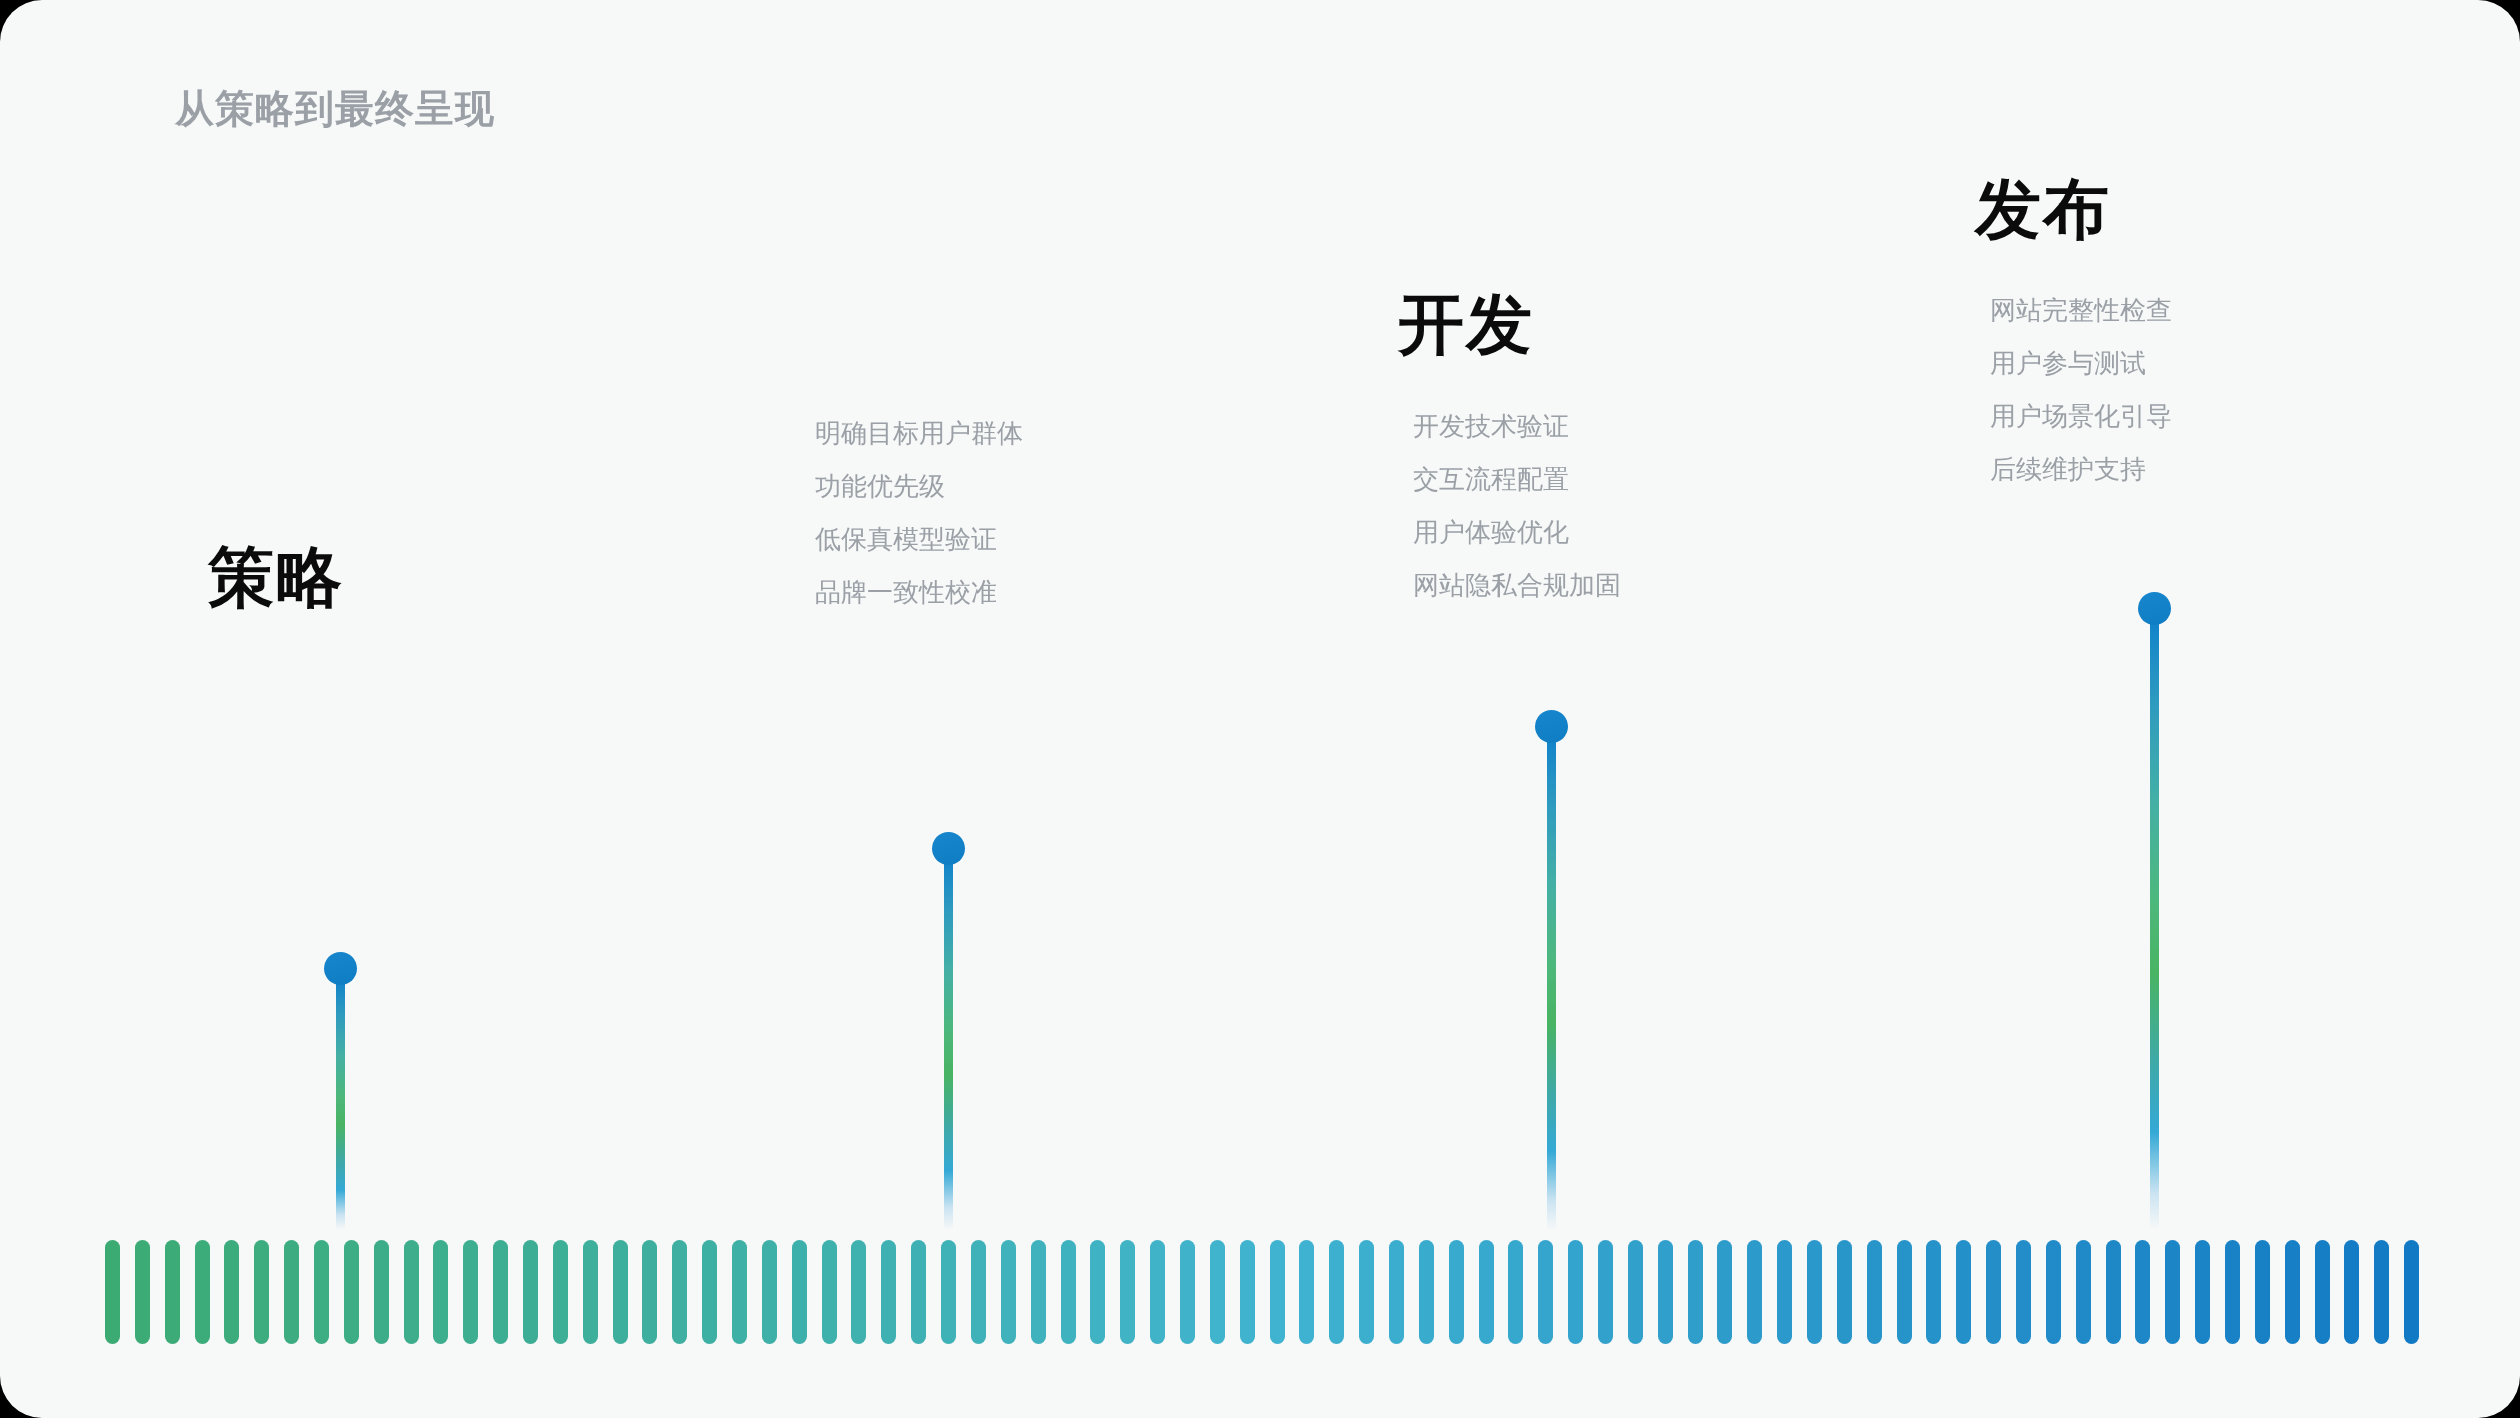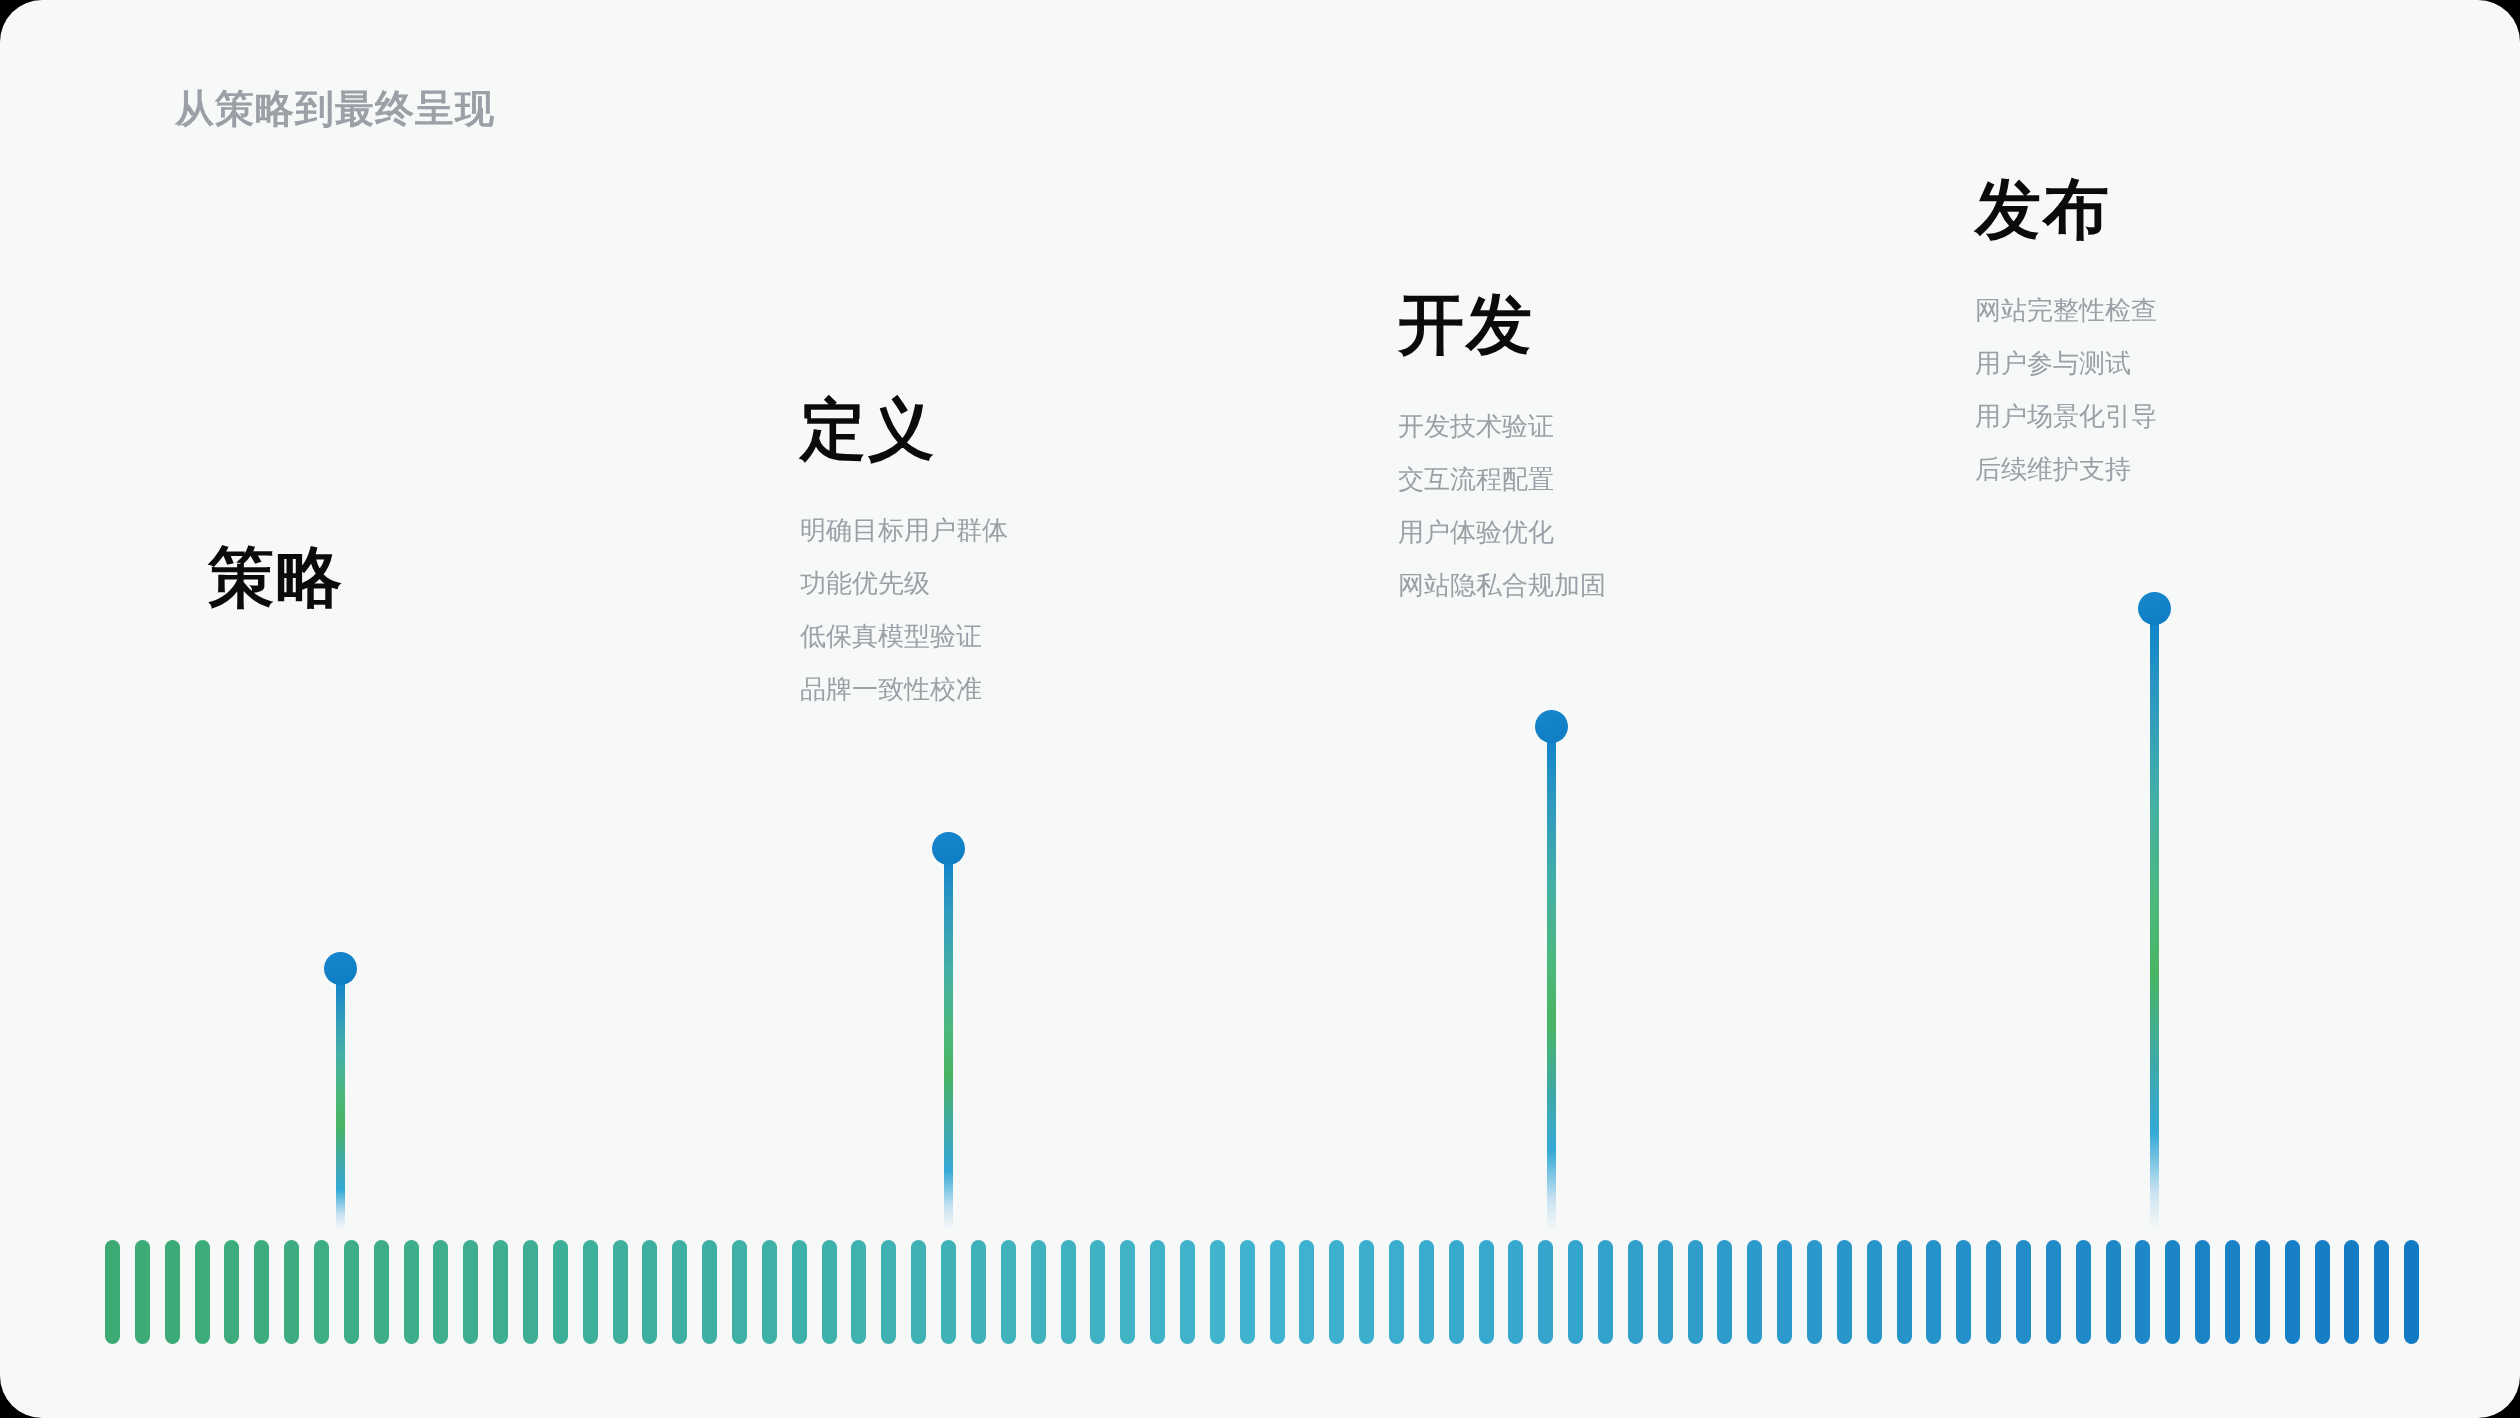--- a/index.html
+++ b/index.html
@@ -8,21 +8,21 @@
   #card{position:absolute;left:0;top:0;width:2520px;height:1418px;
         background:#f7f8f8;border-radius:42px;overflow:hidden;}
 
   
   #header{position:absolute;left:175px;top:78px;}
   .hline{font-size:39px;line-height:61px;color:#9aa0a6;font-weight:700;letter-spacing:1px;white-space:nowrap;}
 
   
   .col{position:absolute;}
   .col-title{font-size:66px;line-height:74px;color:#0b0b0b;font-weight:700;letter-spacing:2px;white-space:nowrap;margin:0 0 38px 0;}
-  .col-list{margin:0;padding:0;list-style:none;}
+  .col-list{margin:15px;padding:0;list-style:none;}
   .col-list li{font-size:26px;line-height:53px;color:#9aa0a6;white-space:nowrap;font-weight:400;}
 
   
   .stem{position:absolute;width:9px;border-radius:5px;
         background:linear-gradient(to bottom,
           #1183ca 0%, #2f9bbf 14%, #44b0a5 30%,
           #4db87c 46%, #49b463 58%, #3fa9a6 72%,
           #35a9d6 84%, rgba(120,190,230,0.35) 94%, rgba(247,248,248,0) 100%);}
   .dot{position:absolute;width:33px;height:33px;border-radius:50%;
        background:linear-gradient(165deg,#1886cd 0%,#0f7dc3 100%);}
@@ -39,21 +39,20 @@
 
   <div id="header">
     <div class="hline">从策略到最终呈现</div>
   </div>
 
   <div id="stages-layer">
       <div class="col" style="left: 208px; top: 540px;">
         <div class="col-title">策略</div>
       </div>
       <div class="col" style="left: 800px; top: 392px;">
-        <div class="col-title">定义</div>
         <ul class="col-list">
           <li>明确目标用户群体</li>
           <li>功能优先级</li>
           <li>低保真模型验证</li>
           <li>品牌一致性校准</li>
         </ul>
       </div>
       <div class="col" style="left: 1398px; top: 288px; font-family: Liberation Serif, serif;">
         <div class="col-title">开发</div>
         <ul class="col-list">

